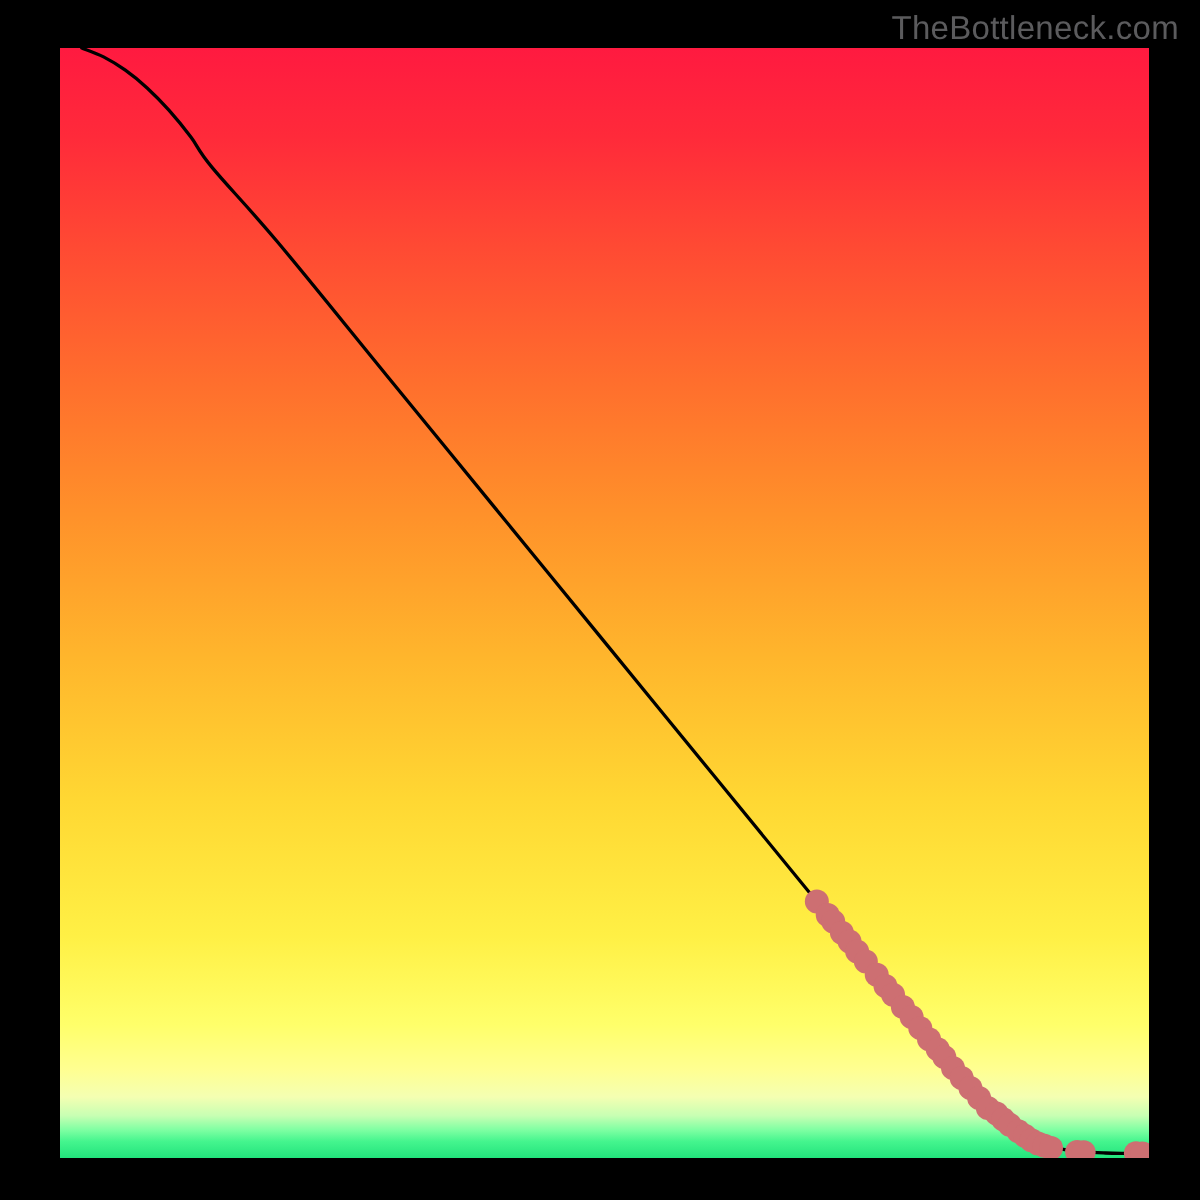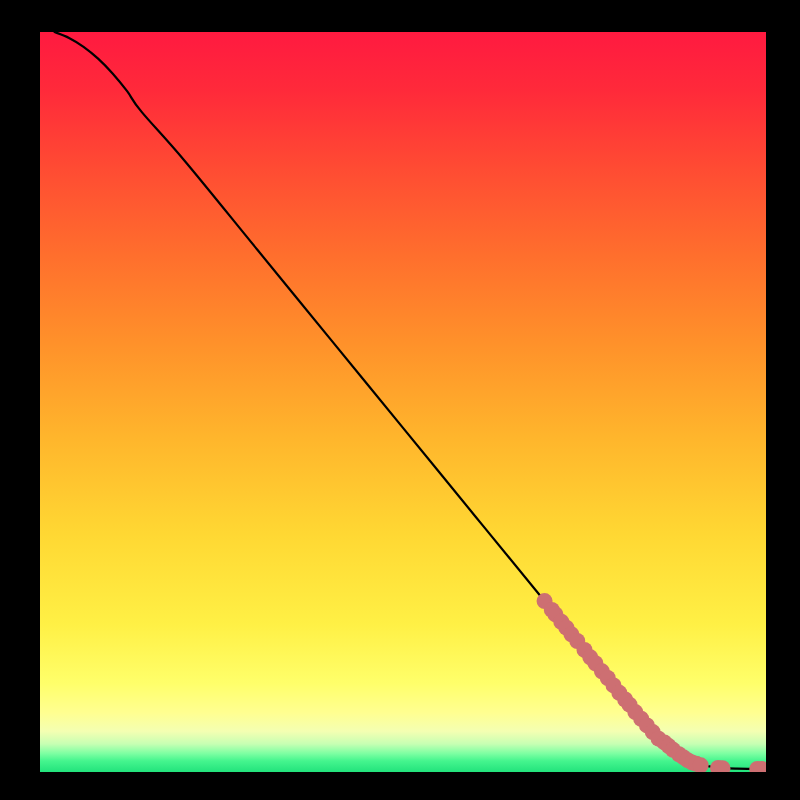--- a/index.html
+++ b/index.html
@@ -36,20 +36,21 @@
     position: absolute;
     inset: 0;
     pointer-events: none;
   }
 </style>
 </head>
 <body>
 
 <div class="stage">
 
+  <div class="watermark">TheBottleneck.com</div>
 
   <div class="plot">
 
     <svg class="gradient" viewBox="0 0 726 740" preserveAspectRatio="none">
       <defs>
         <linearGradient id="bg" x1="0" y1="0" x2="0" y2="1">
             <stop offset="0.00%" stop-color="#ff1a40"></stop>
             <stop offset="8.00%" stop-color="#ff2a3a"></stop>
             <stop offset="18.00%" stop-color="#ff4a33"></stop>
             <stop offset="30.00%" stop-color="#ff6e2d"></stop>

